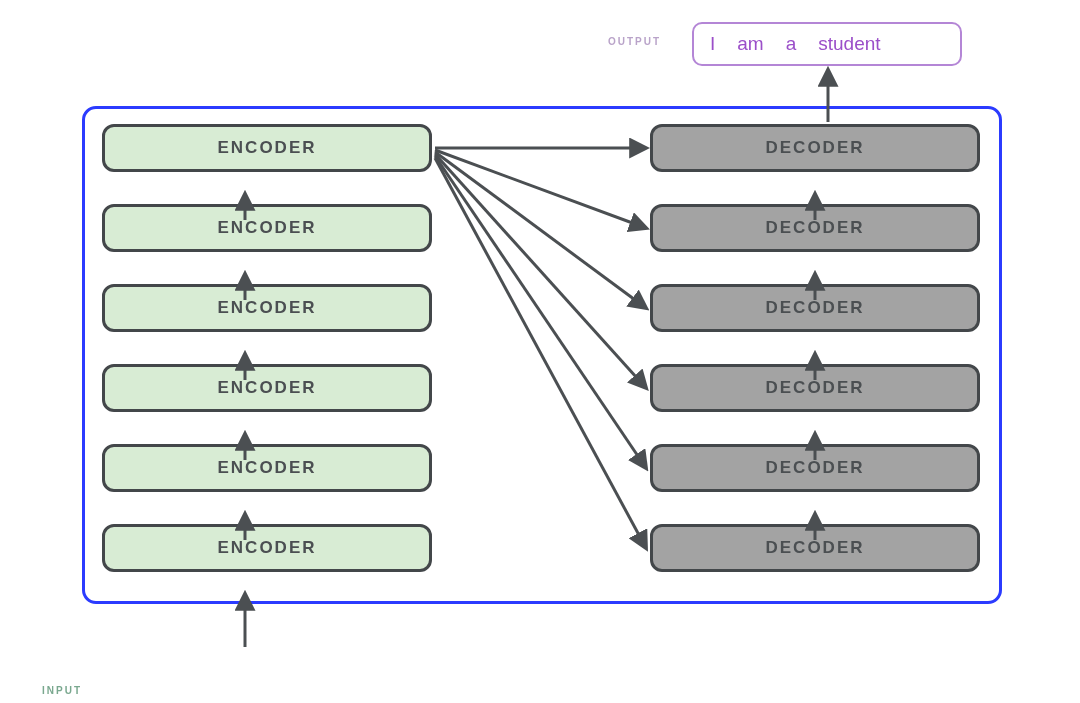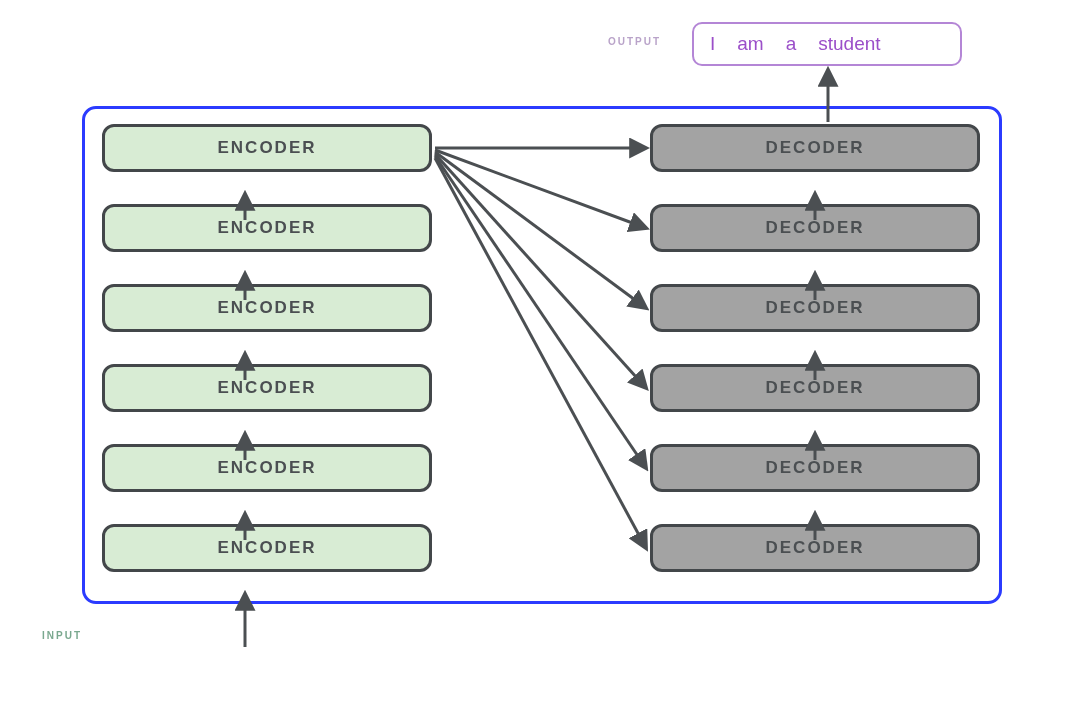--- a/index.html
+++ b/index.html
@@ -125,21 +125,21 @@
         <span>DECODER</span>
       </div>
     <div class="block decoder">
         <span>DECODER</span>
       </div>
     <div class="block decoder">
         <span>DECODER</span>
       </div>
   </div>
 
-  <div class="io-label input" style="left:42px; top:630px;">INPUT</div>
+  <div class="io-label input" style="left:42px; top:685px;">INPUT</div>
 
   <svg class="arrows">
     <defs>
       <marker id="ah" viewBox="0 0 10 10" refX="8" refY="5" markerWidth="7" markerHeight="7" orient="auto-start-reverse">
         <path d="M 0 0 L 10 5 L 0 10 z" fill="#4b4f52"></path>
       </marker>
     </defs>
     <g stroke="#4b4f52" stroke-width="3" fill="none" marker-end="url(#ah)">
 
       <line x1="245" y1="647" x2="245" y2="594"></line>

